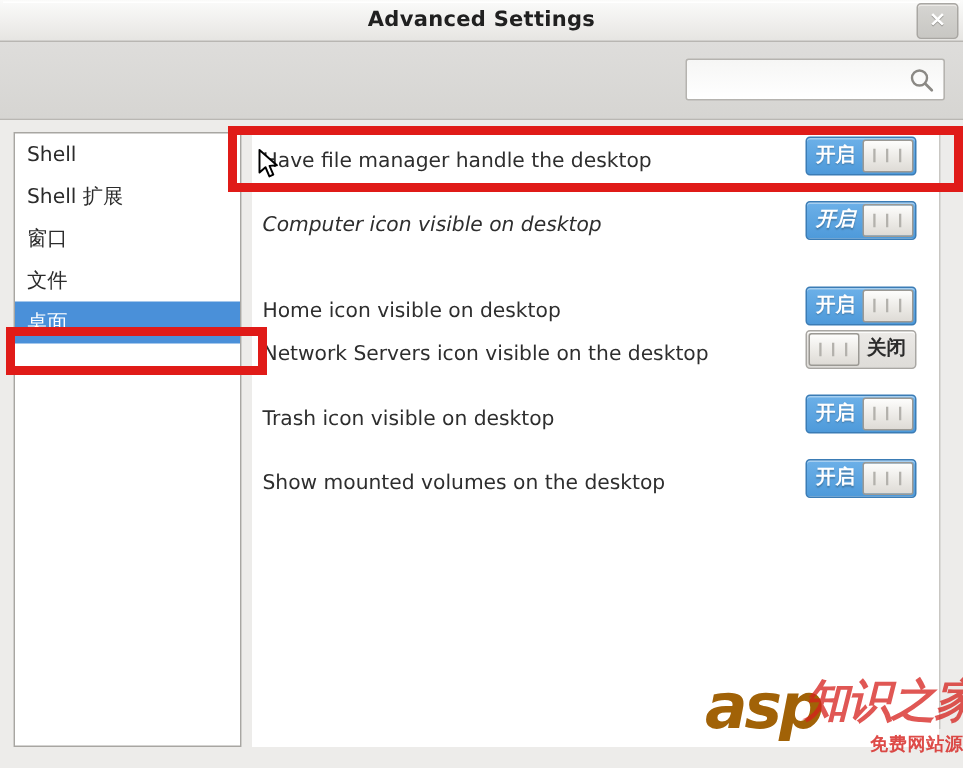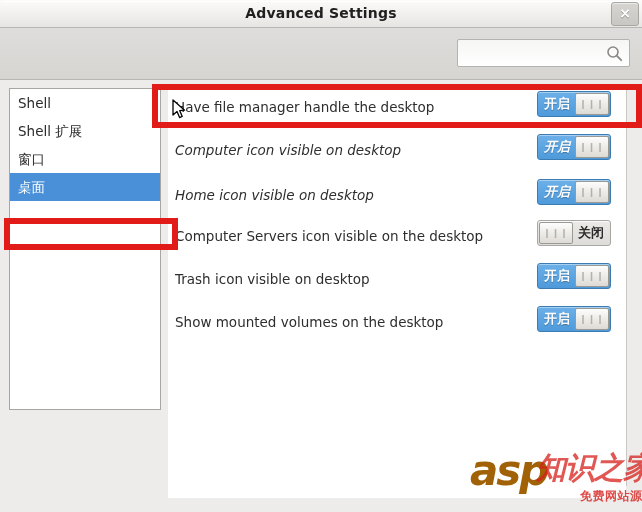--- a/index.html
+++ b/index.html
@@ -115,21 +115,21 @@
     width: 17px;
     height: 17px;
   }
 
   
   #sidebar-frame {
     position: absolute;
     left: 9px;
     top: 88px;
     width: 152px;
-    height: 322px;
+    height: 410px;
     background: #ffffff;
     border: 1px solid #a8a6a2;
     box-sizing: border-box;
     overflow: hidden;
   }
   .sidebar-item {
     height: 28px;
     line-height: 28px;
     padding-left: 8px;
     font-size: 13.5px;
@@ -347,20 +347,21 @@
         <circle cx="7" cy="7" r="5" fill="none" stroke="#8b8985" stroke-width="1.6"></circle>
         <line x1="10.7" y1="10.7" x2="15.2" y2="15.2" stroke="#8b8985" stroke-width="1.8" stroke-linecap="round"></line>
       </svg>
     </div>
   </div>
 
   <div id="sidebar-frame">
       <div class="sidebar-item"><span>Shell</span></div>
       <div class="sidebar-item"><span>Shell 扩展</span></div>
       <div class="sidebar-item"><span>窗口</span></div>
+      <div class="sidebar-item"><span>文件</span></div>
       <div class="sidebar-item selected"><span>桌面</span></div>
     </div>
 
   <div id="content-left-edge"></div>
   <div id="content-pane">
       <div class="pref-row" style="top: 0px;">
         <div class="pref-label">Have file manager handle the desktop</div>
         <div class="toggle on">
           <div class="toggle-text">开启</div>
           <div class="toggle-knob">
@@ -370,31 +371,31 @@
       </div>
       <div class="pref-row" style="top: 43px; font-style: italic;">
         <div class="pref-label">Computer icon visible on desktop</div>
         <div class="toggle on">
           <div class="toggle-text">开启</div>
           <div class="toggle-knob">
             <div class="knob-grip">❙❙❙</div>
           </div>
         </div>
       </div>
-      <div class="pref-row" style="top: 88px; font-style: italic;">
+      <div class="pref-row" style="top: 100px;">
         <div class="pref-label">Home icon visible on desktop</div>
         <div class="toggle on">
           <div class="toggle-text">开启</div>
           <div class="toggle-knob">
             <div class="knob-grip">❙❙❙</div>
           </div>
         </div>
       </div>
       <div class="pref-row" style="top: 129px;">
-        <div class="pref-label">Computer Servers icon visible on the desktop</div>
+        <div class="pref-label">Network Servers icon visible on the desktop</div>
         <div class="toggle off">
           <div class="toggle-text">关闭</div>
           <div class="toggle-knob">
             <div class="knob-grip">❙❙❙</div>
           </div>
         </div>
       </div>
       <div class="pref-row" style="top: 172px;">
         <div class="pref-label">Trash icon visible on desktop</div>
         <div class="toggle on">

